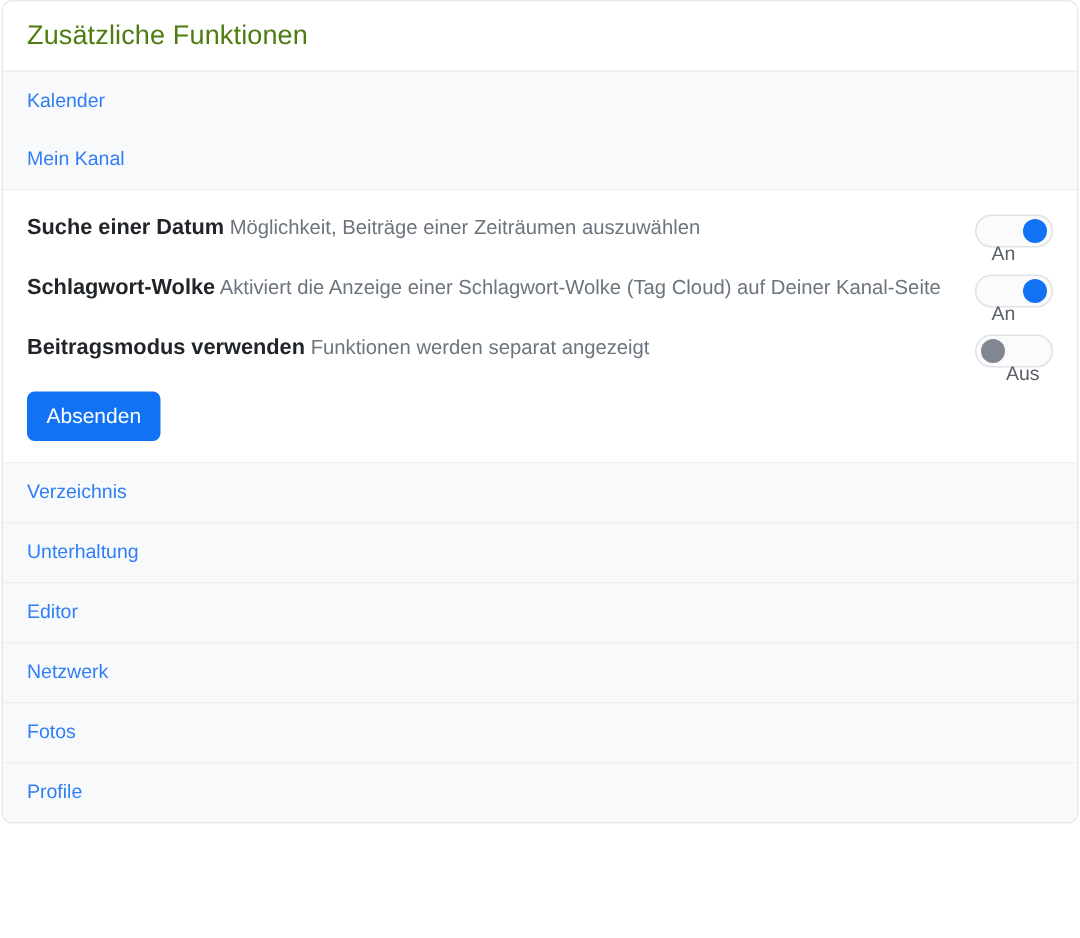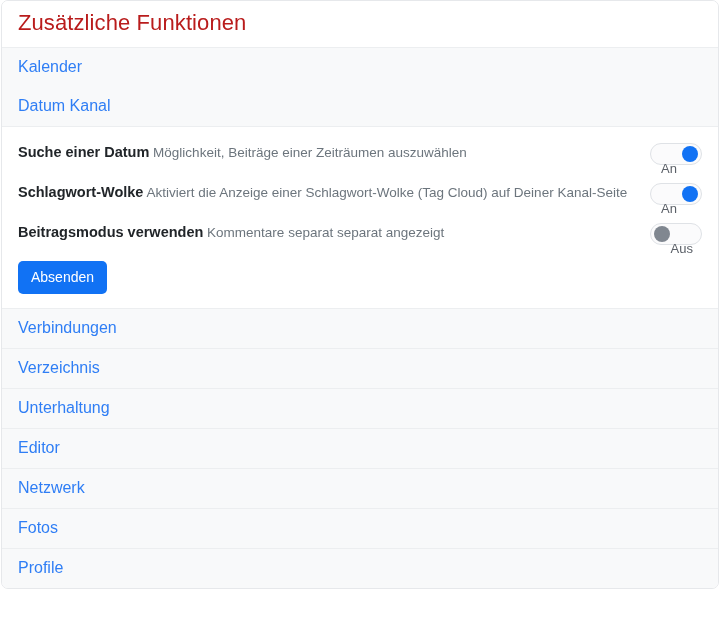--- a/index.html
+++ b/index.html
@@ -25,40 +25,40 @@
     overflow: hidden;
   }
 
   
   .card-header {
     background: #ffffff;
     padding: 8px 16px 10px 16px;
     border-bottom: 1px solid #eceef0;
   }
   .card-title {
-    font-size: 22px;
+    font-size: 18px;
     line-height: 28px;
-    color: #b91c1c;
+    color: #4d7c0f;
     font-weight: 400;
     letter-spacing: 0.1px;
   }
 
   
   .section-link-row {
     background: #f8f9fa;
     border-bottom: 1px solid #eceef0;
     padding: 9px 16px 10px 16px;
     cursor: pointer;
   }
   .section-link-row:last-child {
     border-bottom: none;
   }
   .section-link-label {
     color: #2f7ef5;
-    font-size: 16px;
+    font-size: 13px;
     line-height: 20px;
     font-weight: 400;
   }
 
   
   .section-body {
     background: #ffffff;
     border-bottom: 1px solid #eceef0;
     padding: 6px 16px 14px 16px;
   }
@@ -154,21 +154,21 @@
     <div class="card-title">Zusätzliche Funktionen</div>
   </div>
 
   <div>
     <div class="section-link-row">
       <span class="section-link-label">Kalender</span>
     </div>
   </div>
 
   <div class="section-link-row">
-    <span class="section-link-label">Datum Kanal</span>
+    <span class="section-link-label">Mein Kanal</span>
   </div>
 
   <div class="section-body">
 
     <div class="setting-row">
       <div class="setting-text">
         <span class="setting-name">Suche einer Datum</span>
         <span class="setting-desc">Möglichkeit, Beiträge einer Zeiträumen auszuwählen</span>
       </div>
       <div class="toggle on">
@@ -184,38 +184,35 @@
       </div>
       <div class="toggle on">
         <span class="state-text">An</span>
         <span class="knob"></span>
       </div>
     </div>
 
     <div class="setting-row">
       <div class="setting-text">
         <span class="setting-name">Beitragsmodus verwenden</span>
-        <span class="setting-desc">Kommentare separat separat angezeigt</span>
+        <span class="setting-desc">Funktionen werden separat angezeigt</span>
       </div>
       <div class="toggle off">
         <span class="knob"></span>
         <span class="state-text">Aus</span>
       </div>
     </div>
 
     <div class="submit-wrap">
       <button class="submit-button">Absenden</button>
     </div>
   </div>
 
   <div>
     <div class="section-link-row">
-      <span class="section-link-label">Verbindungen</span>
-    </div>
-    <div class="section-link-row">
       <span class="section-link-label">Verzeichnis</span>
     </div>
     <div class="section-link-row">
       <span class="section-link-label">Unterhaltung</span>
     </div>
     <div class="section-link-row">
       <span class="section-link-label">Editor</span>
     </div>
     <div class="section-link-row">
       <span class="section-link-label">Netzwerk</span>

